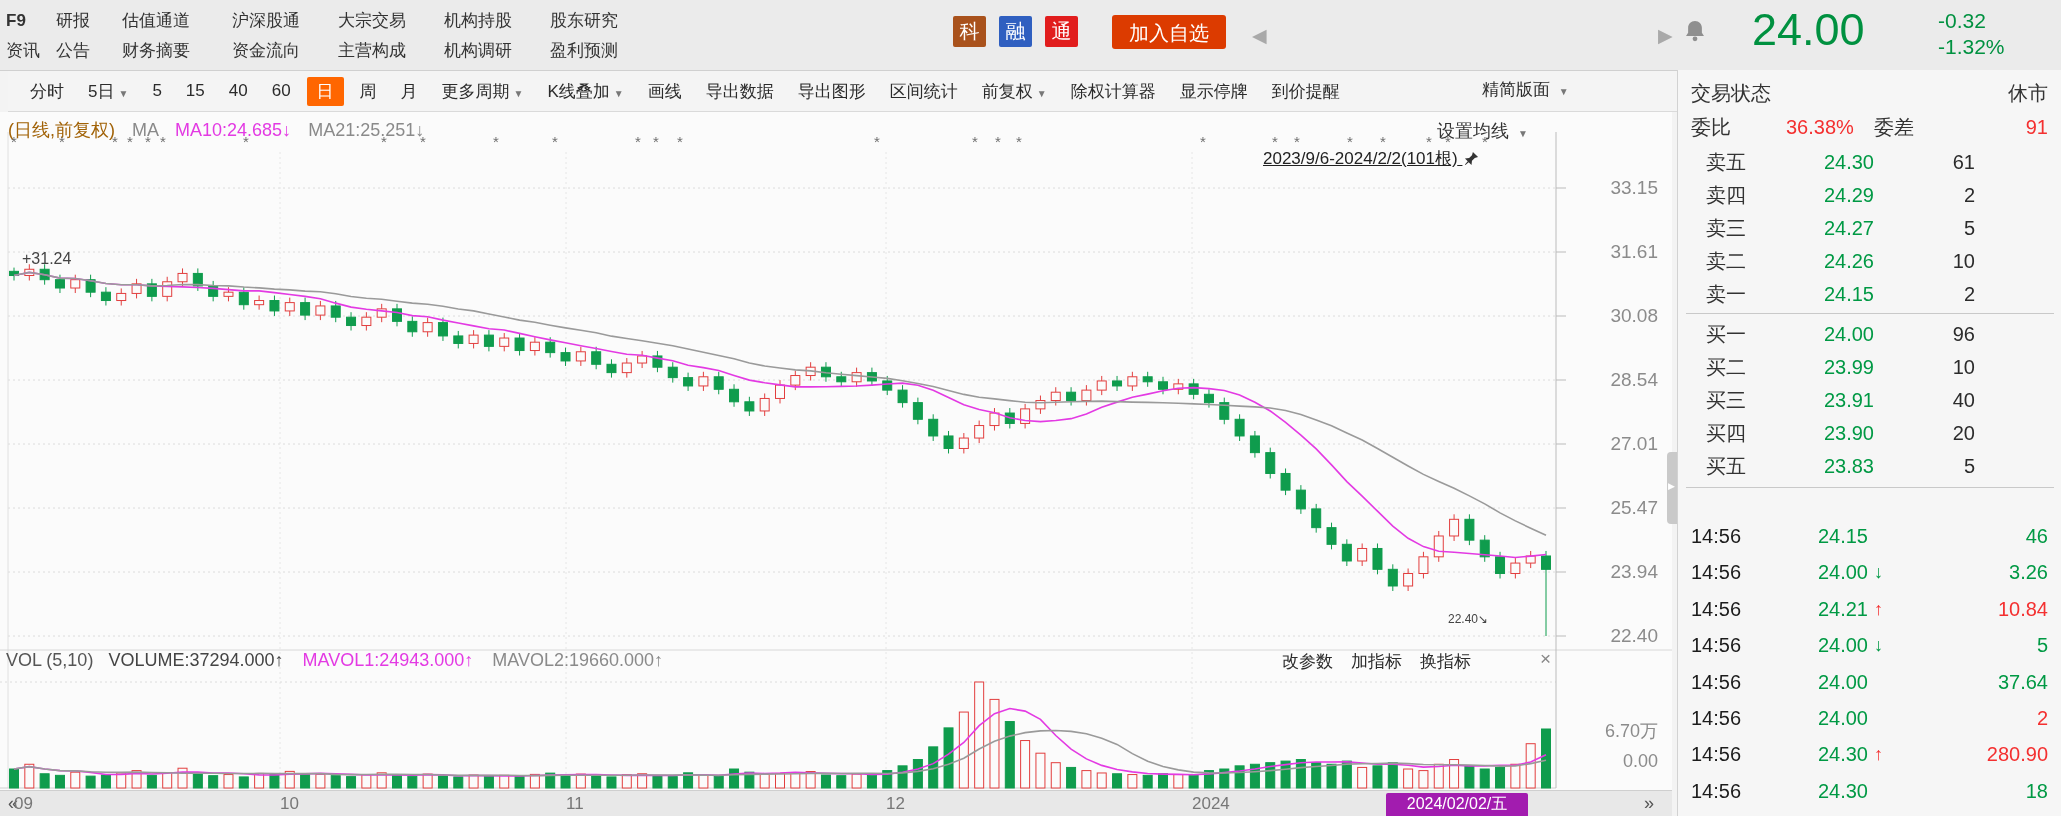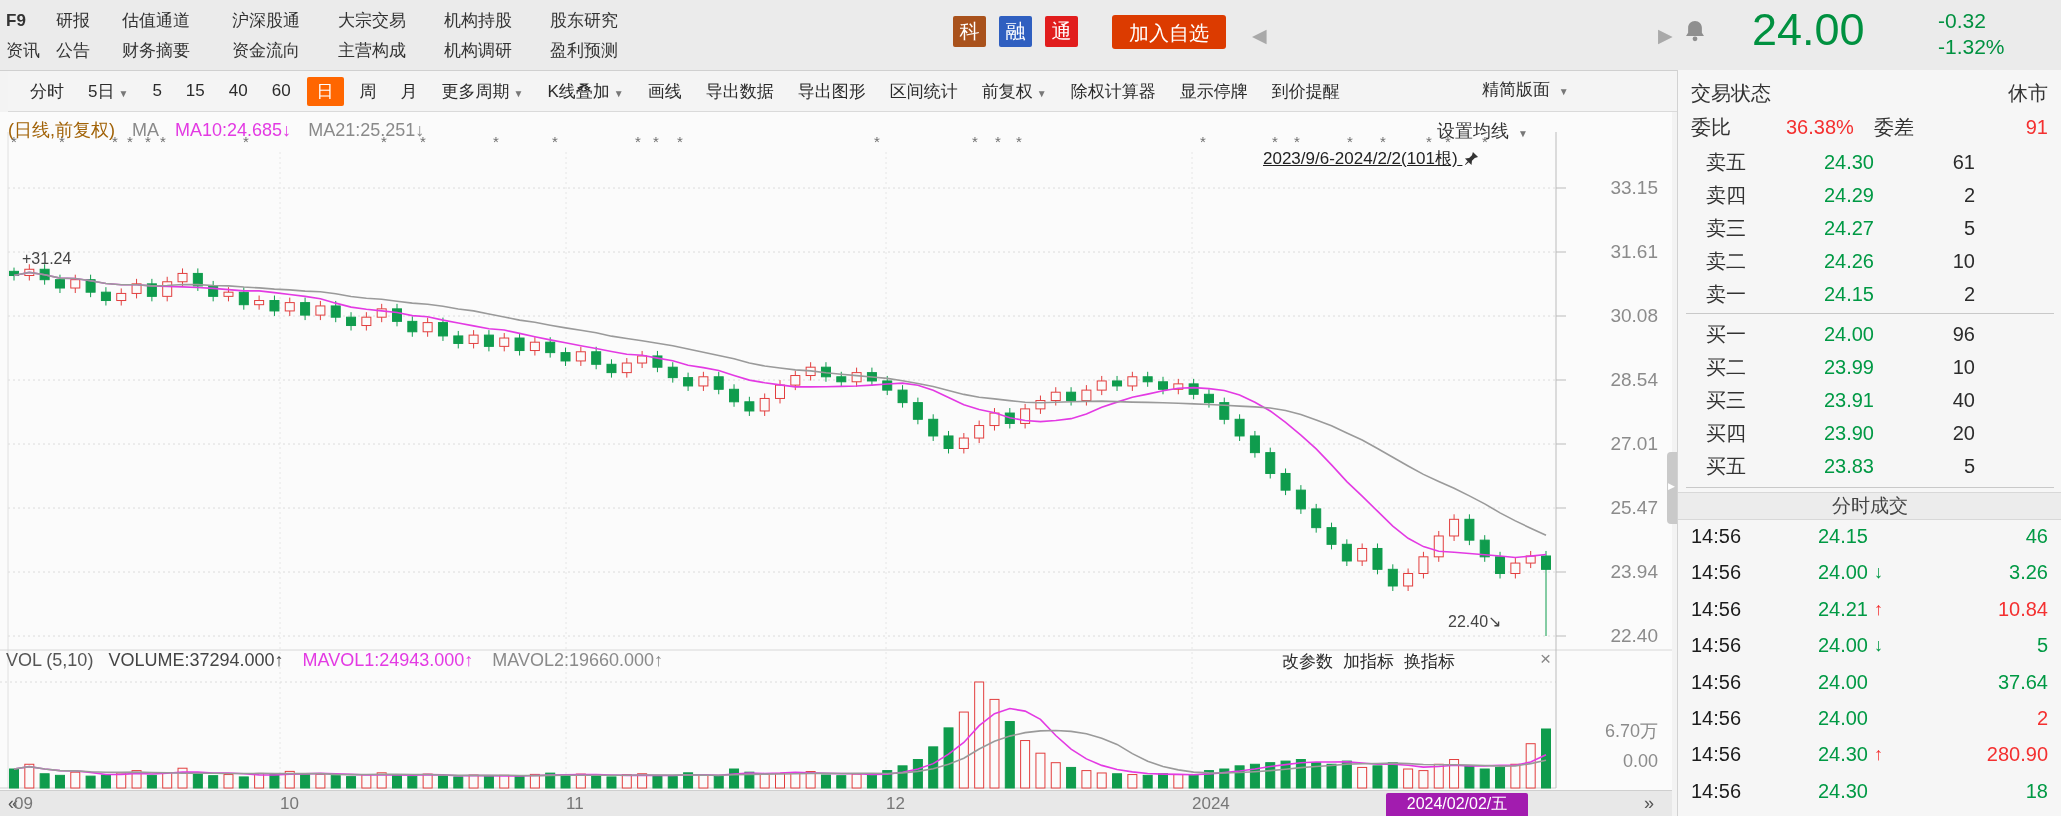--- a/index.html
+++ b/index.html
@@ -26,24 +26,24 @@
   
   #chartbg{left:0;top:112px;width:1672px;height:678px;background:#fbfbfb;}
   #chart-svg{left:0;top:112px;}
   #chartinfo{left:8px;top:118px;font-size:18px;white-space:nowrap;}
   #chartinfo .p{color:#a16207;text-align:right;} #chartinfo .g{color:#8a8a8a;margin-left:12px;} #chartinfo .m{color:#e33ae3;margin-left:12px;}
   #masettings{left:1437px;top:119px;font-size:18px;color:#333;cursor:pointer;}
   #rangelabel{left:1263px;top:147px;font-size:17px;color:#222;text-decoration:underline;cursor:pointer;white-space:nowrap;}
   .ylab{width:80px;text-align:right;color:#8b8b8b;font-size:19px;left:1578px;}
   .marker{color:#6f6f6f;font-size:15px;top:133px;}
   #himark{left:22px;top:250px;font-size:16px;color:#444;}
-  #lomark{left:1448px;top:612px;font-size:16px;color:#444;}
+  #lomark{left:1448px;top:612px;font-size:12px;color:#444;}
   #volhdr{left:6px;top:650px;font-size:18px;white-space:nowrap;color:#555;}
   #volhdr .m{color:#e33ae3;margin-left:14px;} #volhdr .g{color:#8a8a8a;margin-left:14px;} #volhdr .d{color:#555;margin-left:10px;}
-  #volbtns{left:1282px;top:650px;display:flex;gap:10px;font-size:17px;color:#2b2b2b;}
+  #volbtns{left:1282px;top:650px;display:flex;gap:18px;font-size:17px;color:#2b2b2b;}
   #volbtns span{cursor:pointer;}
   #volclose{left:1540px;top:648px;font-size:19px;color:#888;cursor:pointer;}
   .vlab{width:80px;text-align:right;color:#8b8b8b;font-size:18px;left:1578px;}
   
   #xaxis{left:0;top:790px;width:1672px;height:26px;background:#e8e8e8;border-top:1px solid #cfcfcf;}
   .xlab{top:3px;font-size:17px;color:#777;}
   #xcur{top:2px;height:34px;background:#a21caf;color:#fff;font-size:16px;text-align:center;line-height:21px;border-radius:2px;}
   .xnav{top:2px;font-size:18px;color:#555;cursor:pointer;}
   
   #panel{left:1677px;top:70px;width:384px;height:746px;background:#f6f6f6;border-left:1px solid #d2d2d2;font-size:20px;padding-left:20px;}
@@ -609,21 +609,20 @@
         <span class="p grn">23.90</span>
         <span class="q">20</span>
       </div>
       <div class="obrow" style="top: 380px;">
         <span class="l lbl">买五</span>
         <span class="p grn">23.83</span>
         <span class="q">5</span>
       </div>
     </div>
   <div class="sep" style="top:417px;"></div>
-  <div id="tshead">分时成交</div>
   <div id="ticks">
       <div class="tsrow" style="top: 448px;">
         <span class="t">14:56</span>
         <span class="p grn">24.15</span>
         <span class="q" style="color: rgb(0, 153, 68);">46</span>
       </div>
       <div class="tsrow" style="top: 484.4px;">
         <span class="t">14:56</span>
         <span class="p grn">24.00</span>
         <span class="a" style="color: rgb(0, 153, 68);">↓</span>

